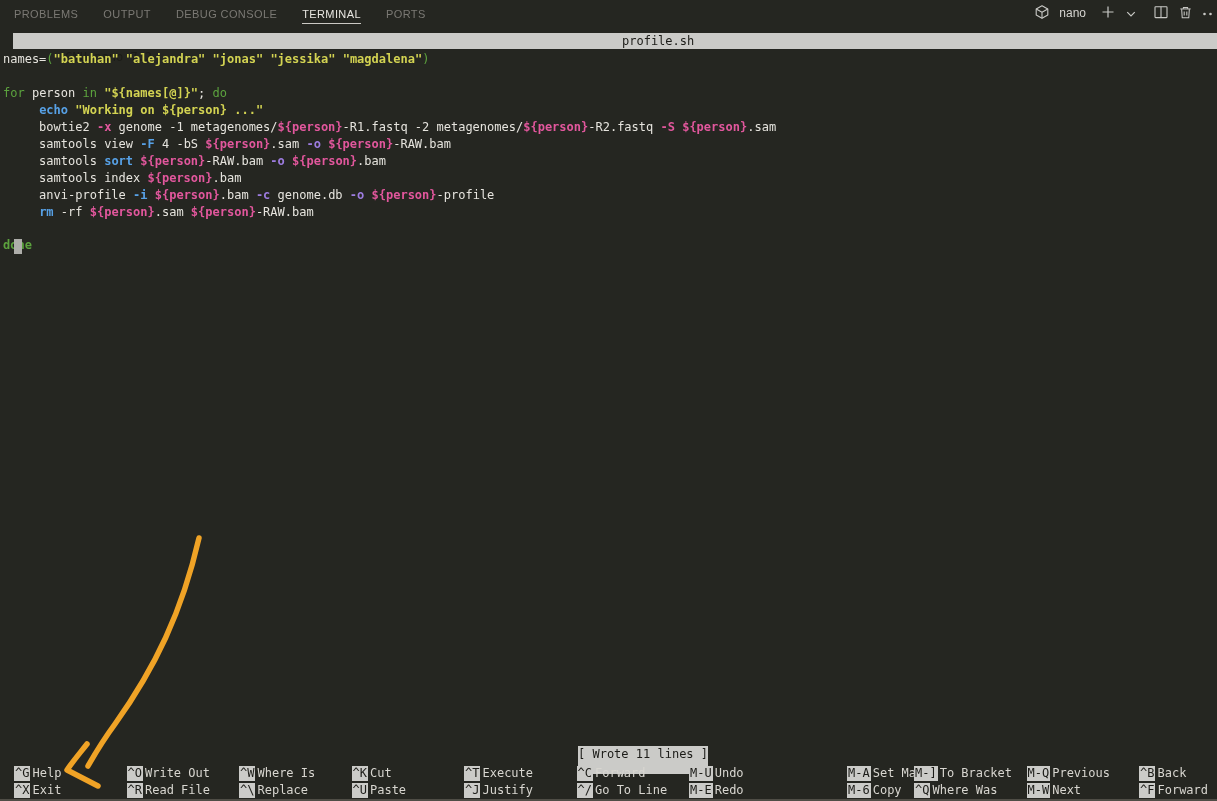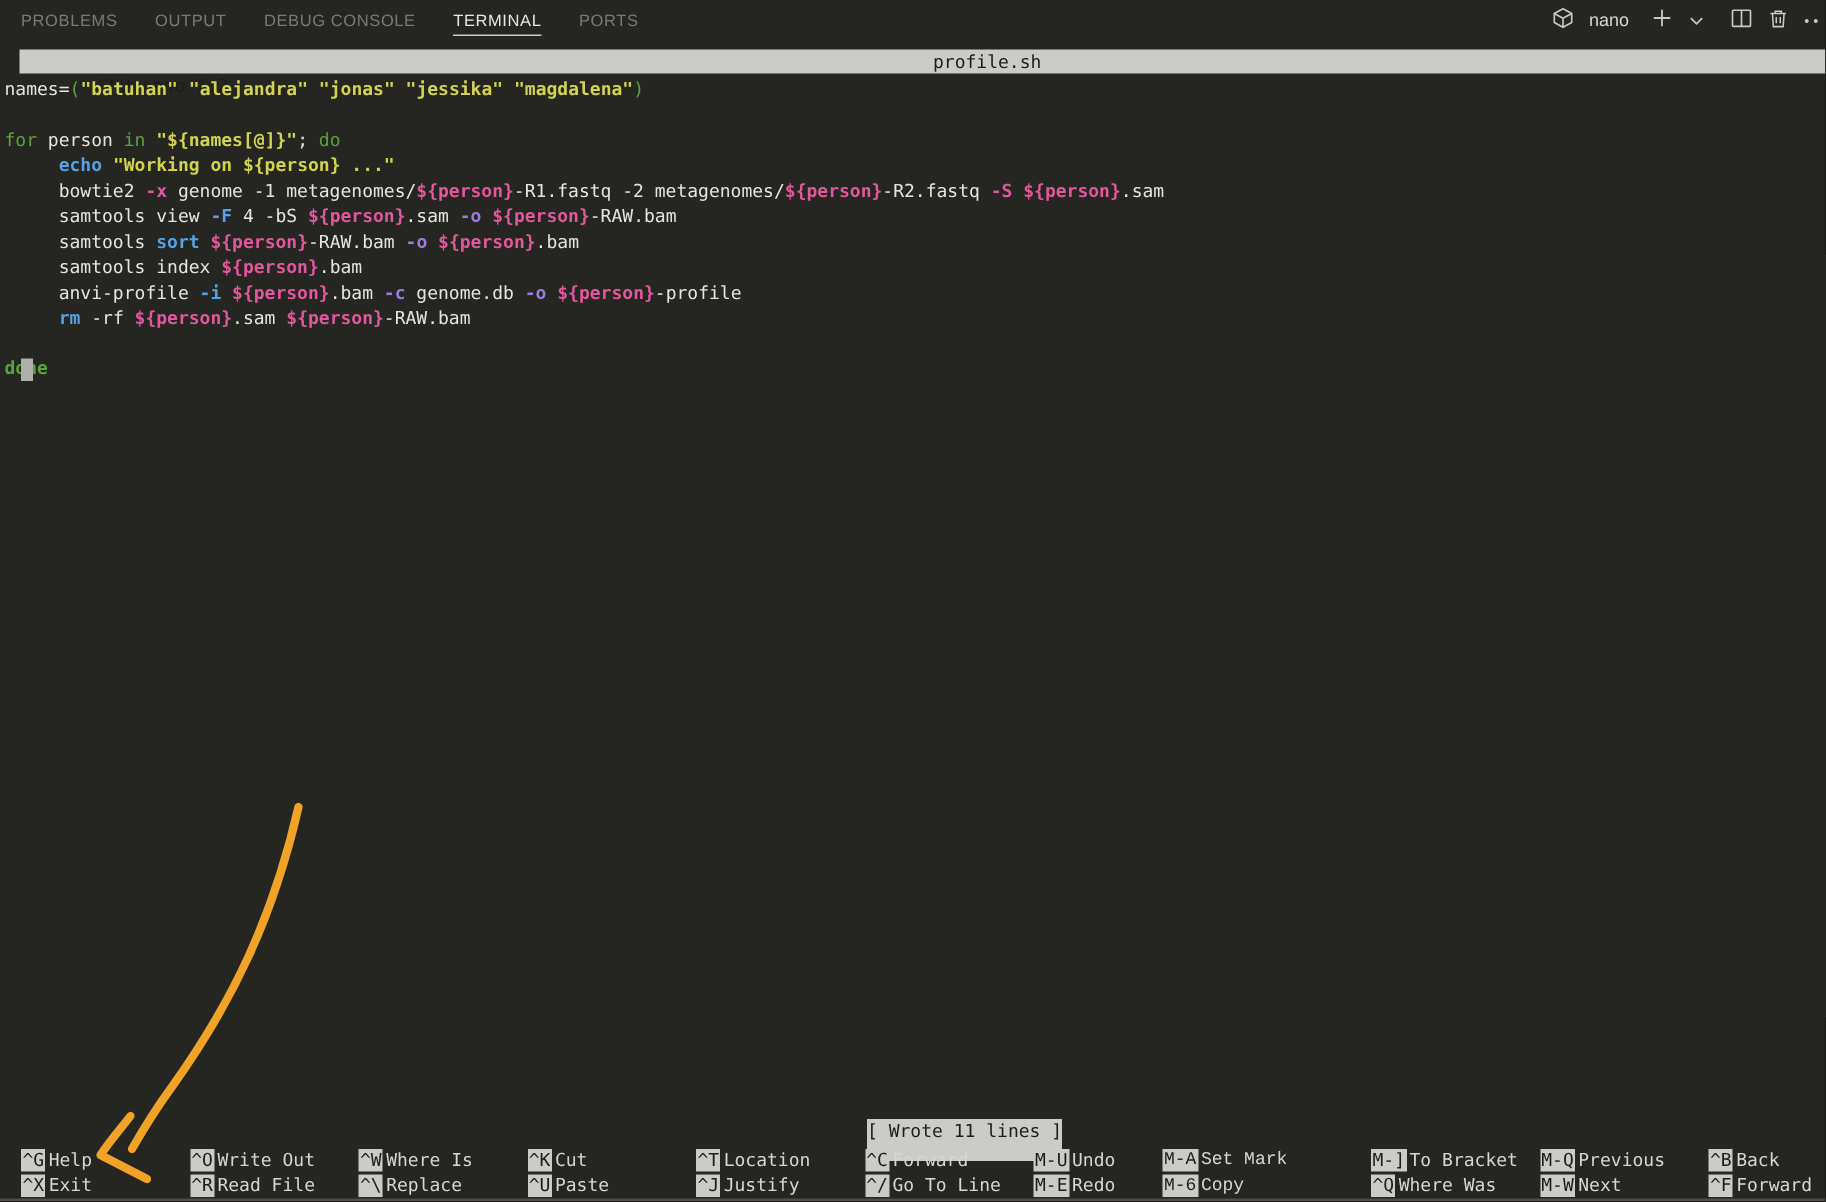--- a/index.html
+++ b/index.html
@@ -122,32 +122,32 @@
         </div>
         <div class="sc-col" style="left: 239px;">
           <div class="sc-item"><span class="sc-key">^W</span><span class="sc-label">Where Is</span></div>
           <div class="sc-item"><span class="sc-key">^\</span><span class="sc-label">Replace</span></div>
         </div>
         <div class="sc-col" style="left: 351.5px;">
           <div class="sc-item"><span class="sc-key">^K</span><span class="sc-label">Cut</span></div>
           <div class="sc-item"><span class="sc-key">^U</span><span class="sc-label">Paste</span></div>
         </div>
         <div class="sc-col" style="left: 464px;">
-          <div class="sc-item"><span class="sc-key">^T</span><span class="sc-label">Location</span></div>
+          <div class="sc-item"><span class="sc-key">^T</span><span class="sc-label">Execute</span></div>
           <div class="sc-item"><span class="sc-key">^J</span><span class="sc-label">Justify</span></div>
         </div>
         <div class="sc-col" style="left: 576.5px;">
           <div class="sc-item"><span class="sc-key">^C</span><span class="sc-label">Forward</span></div>
           <div class="sc-item"><span class="sc-key">^/</span><span class="sc-label">Go To Line</span></div>
         </div>
         <div class="sc-col" style="left: 689px;">
           <div class="sc-item"><span class="sc-key">M-U</span><span class="sc-label">Undo</span></div>
           <div class="sc-item"><span class="sc-key">M-E</span><span class="sc-label">Redo</span></div>
         </div>
-        <div class="sc-col" style="left: 775px; font-family: Liberation Mono, monospace;">
+        <div class="sc-col" style="left: 847px;">
           <div class="sc-item"><span class="sc-key">M-A</span><span class="sc-label">Set Mark</span></div>
           <div class="sc-item"><span class="sc-key">M-6</span><span class="sc-label">Copy</span></div>
         </div>
         <div class="sc-col" style="left: 914px;">
           <div class="sc-item"><span class="sc-key">M-]</span><span class="sc-label">To Bracket</span></div>
           <div class="sc-item"><span class="sc-key">^Q</span><span class="sc-label">Where Was</span></div>
         </div>
         <div class="sc-col" style="left: 1026.5px;">
           <div class="sc-item"><span class="sc-key">M-Q</span><span class="sc-label">Previous</span></div>
           <div class="sc-item"><span class="sc-key">M-W</span><span class="sc-label">Next</span></div>

